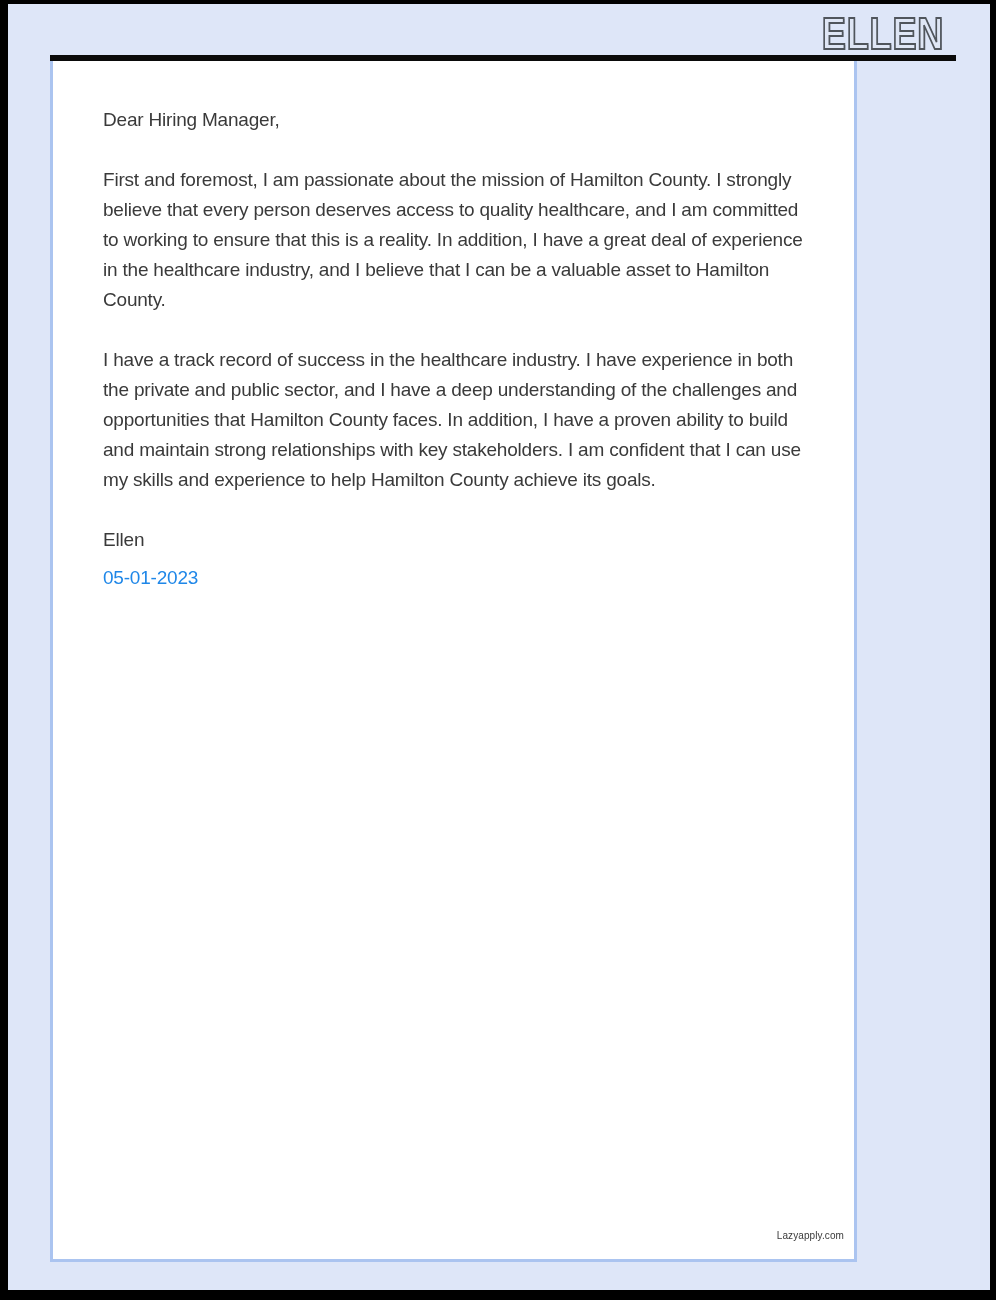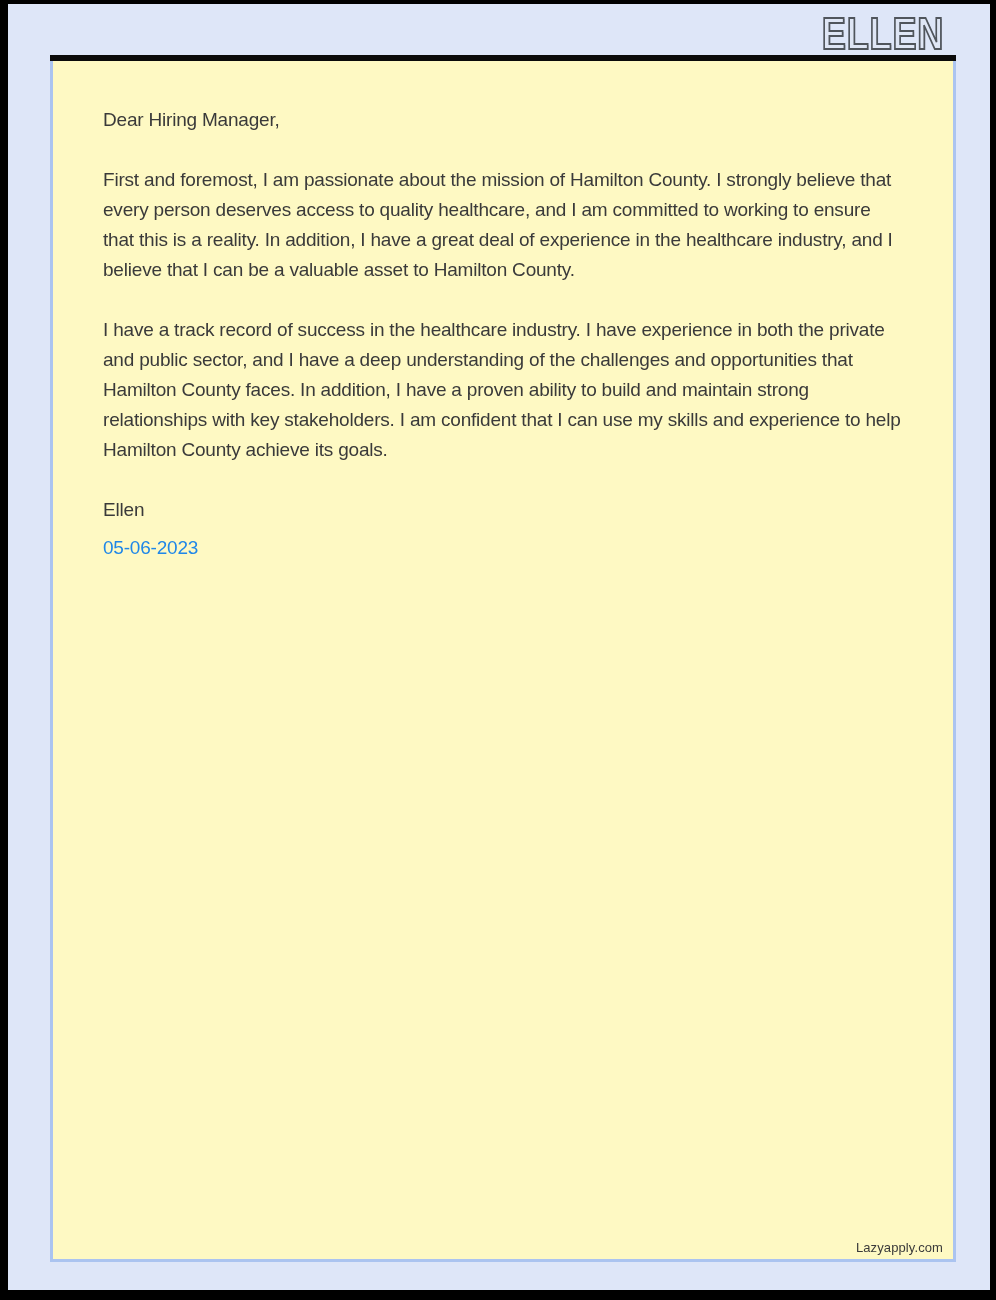--- a/index.html
+++ b/index.html
@@ -39,24 +39,24 @@
     left: 42px;
     top: 51px;
     width: 906px;
     height: 6px;
     background: #0a0a0a;
   }
   .letter {
     position: absolute;
     left: 42px;
     top: 57px;
-    width: 906px;
+    width: 807px;
     height: 1201px;
     box-sizing: border-box;
-    background: #fef9c3;
+    background: #ffffff;
     border: 3px solid #abc4f0;
     border-top: none;
     padding: 44px 50px 12px 50px;
   }
   .letter-body {
     color: #3a3a3a;
     font-size: 19px;
     line-height: 30px;
     letter-spacing: -0.2px;
     max-width: 800px;
@@ -67,22 +67,22 @@
   .signature-name {
     margin-bottom: 0 !important;
   }
   .letter-date {
     margin-top: 8px !important;
     color: #1f87e8;
   }
   .footer-watermark {
     position: absolute;
     right: 10px;
-    bottom: 4px;
-    font-size: 13px;
+    bottom: 18px;
+    font-size: 10px;
     color: #3a3a3a;
     letter-spacing: 0.1px;
     text-align: right;
   }
 </style>
 </head>
 <body>
 
 <div class="page">
 
@@ -97,20 +97,20 @@
 
 
       <p>First and foremost, I am passionate about the mission of Hamilton County. I strongly believe that every person deserves access to quality healthcare, and I am committed to working to ensure that this is a reality. In addition, I have a great deal of experience in the healthcare industry, and I believe that I can be a valuable asset to Hamilton County.</p>
 
       <p>I have a track record of success in the healthcare industry. I have experience in both the private and public sector, and I have a deep understanding of the challenges and opportunities that Hamilton County faces. In addition, I have a proven ability to build and maintain strong relationships with key stakeholders. I am confident that I can use my skills and experience to help Hamilton County achieve its goals.</p>
 
 
 
       <p class="signature-name">Ellen</p>
 
-      <p class="letter-date">05-06-2023</p>
+      <p class="letter-date">05-01-2023</p>
 
     </div>
 
     <div class="footer-watermark">Lazyapply.com</div>
   </div>
 
 </div>
 
 </body></html>

